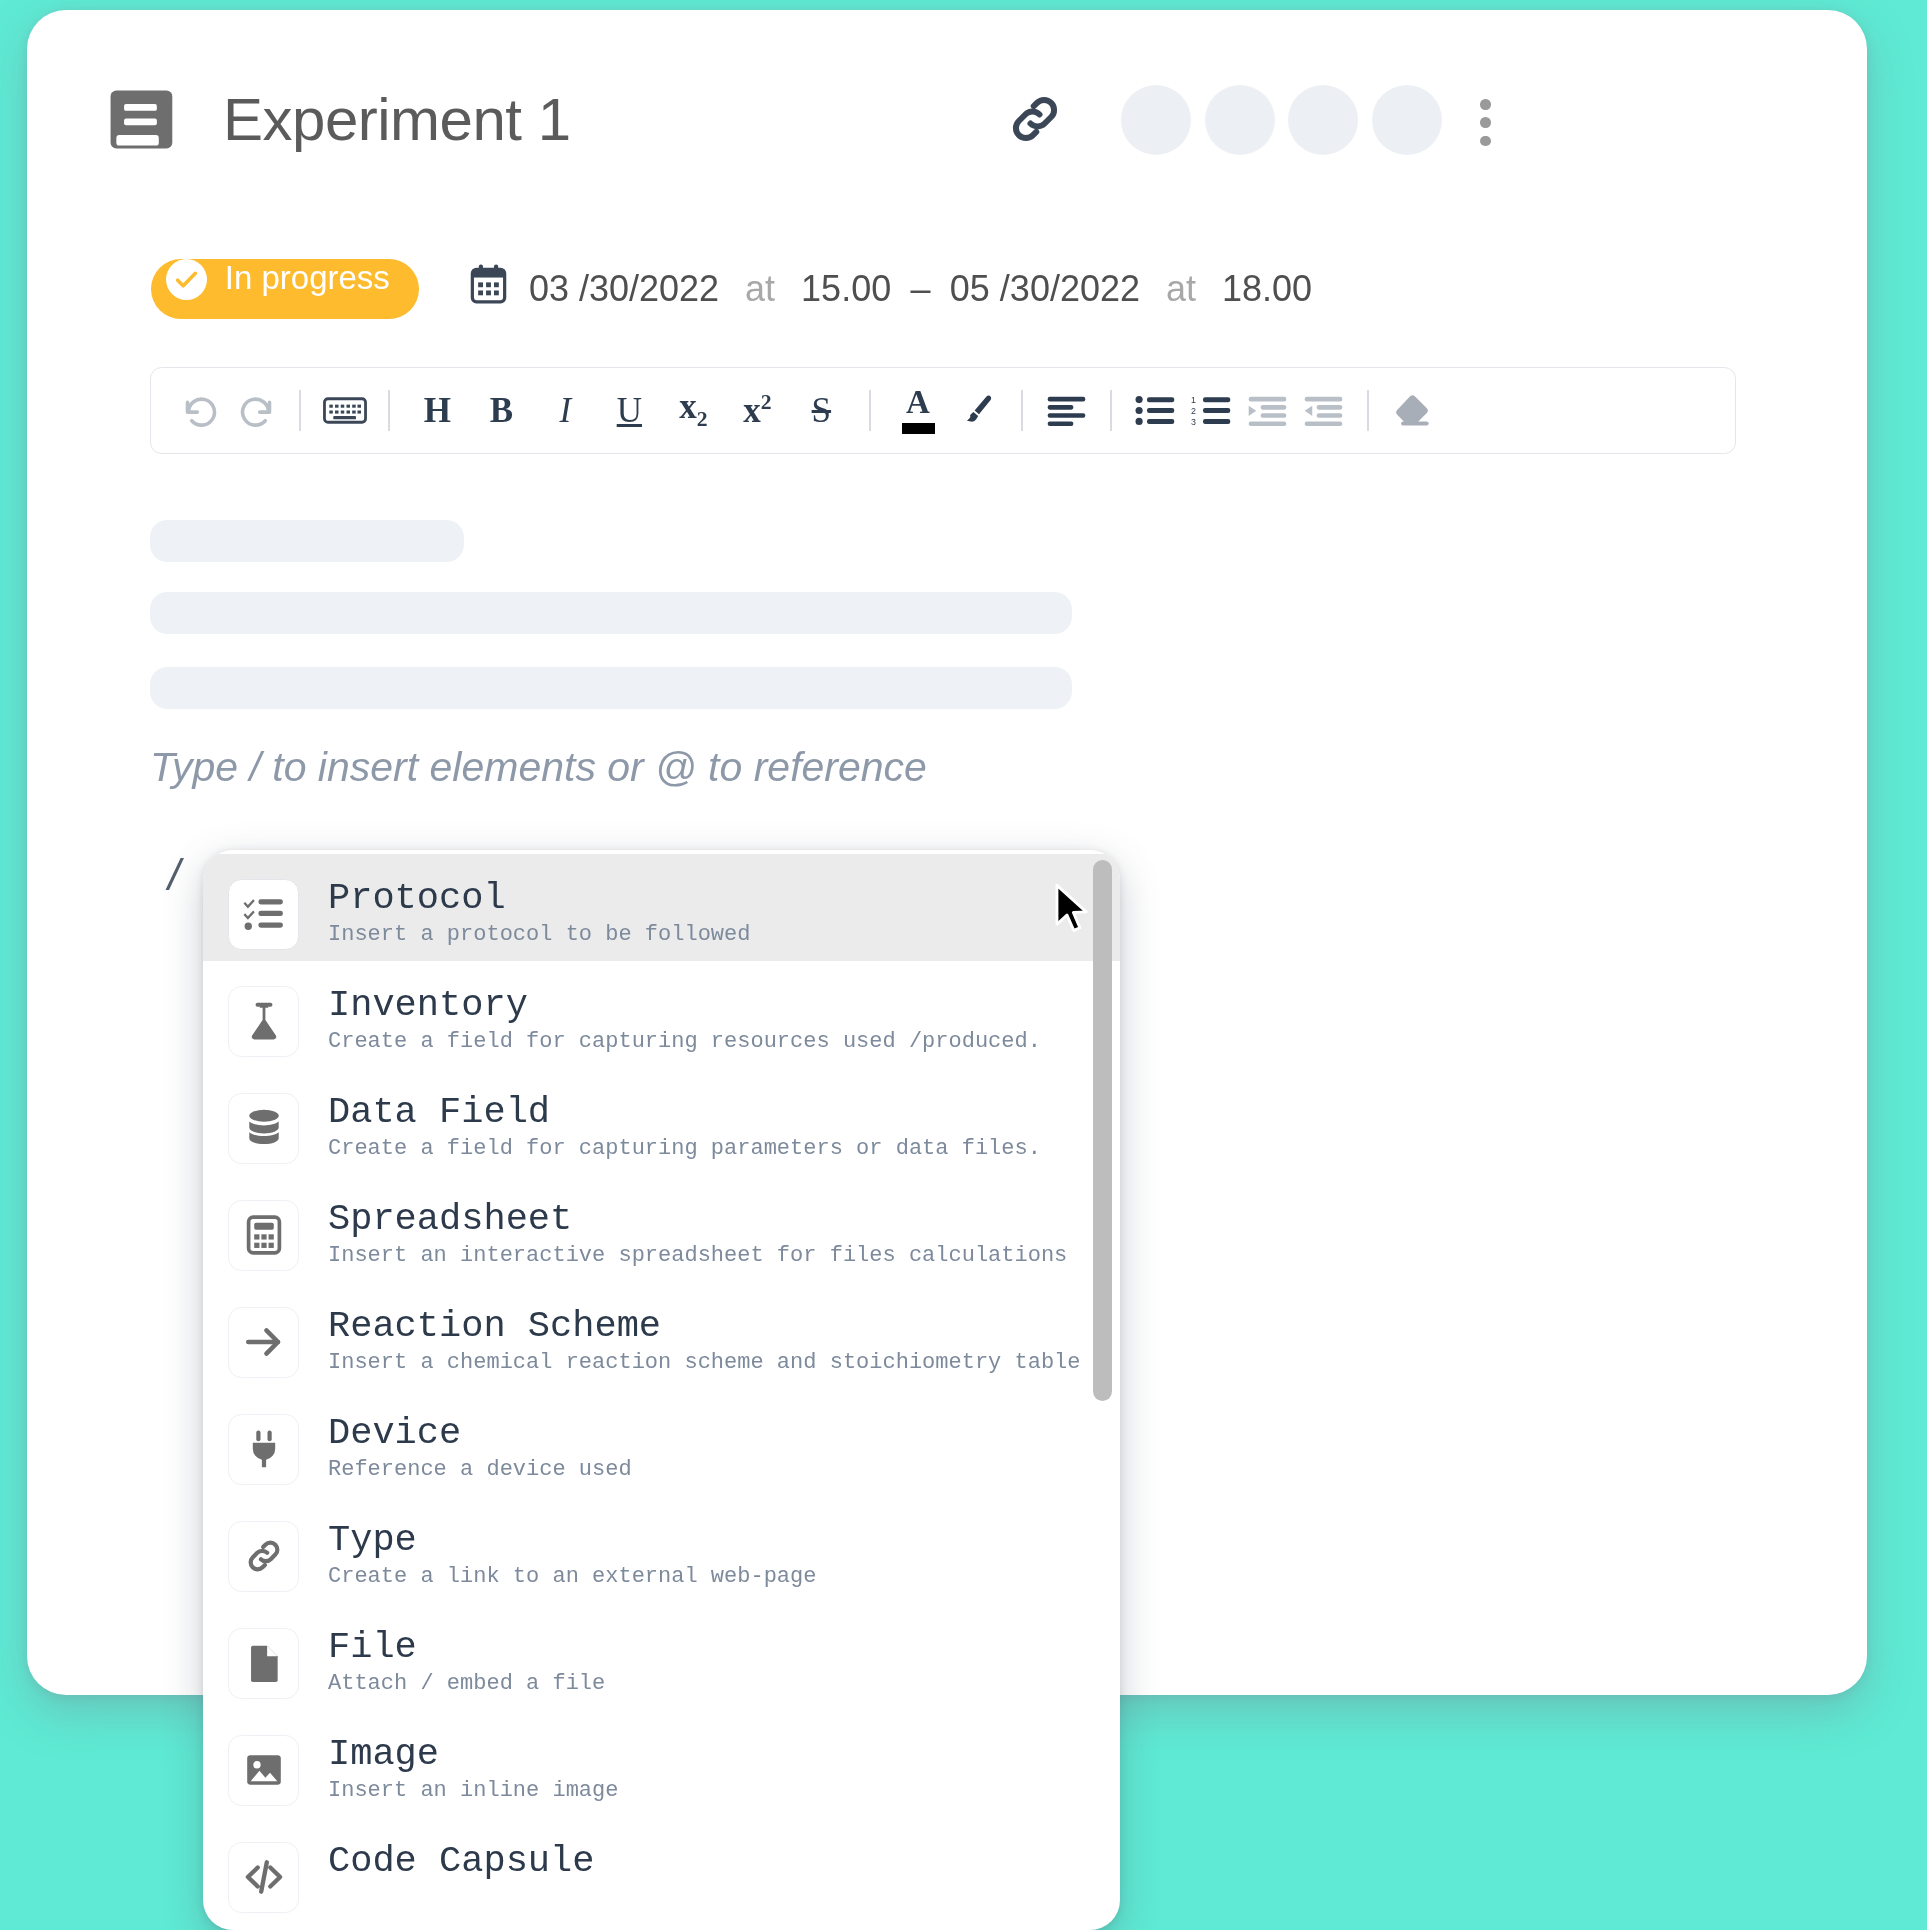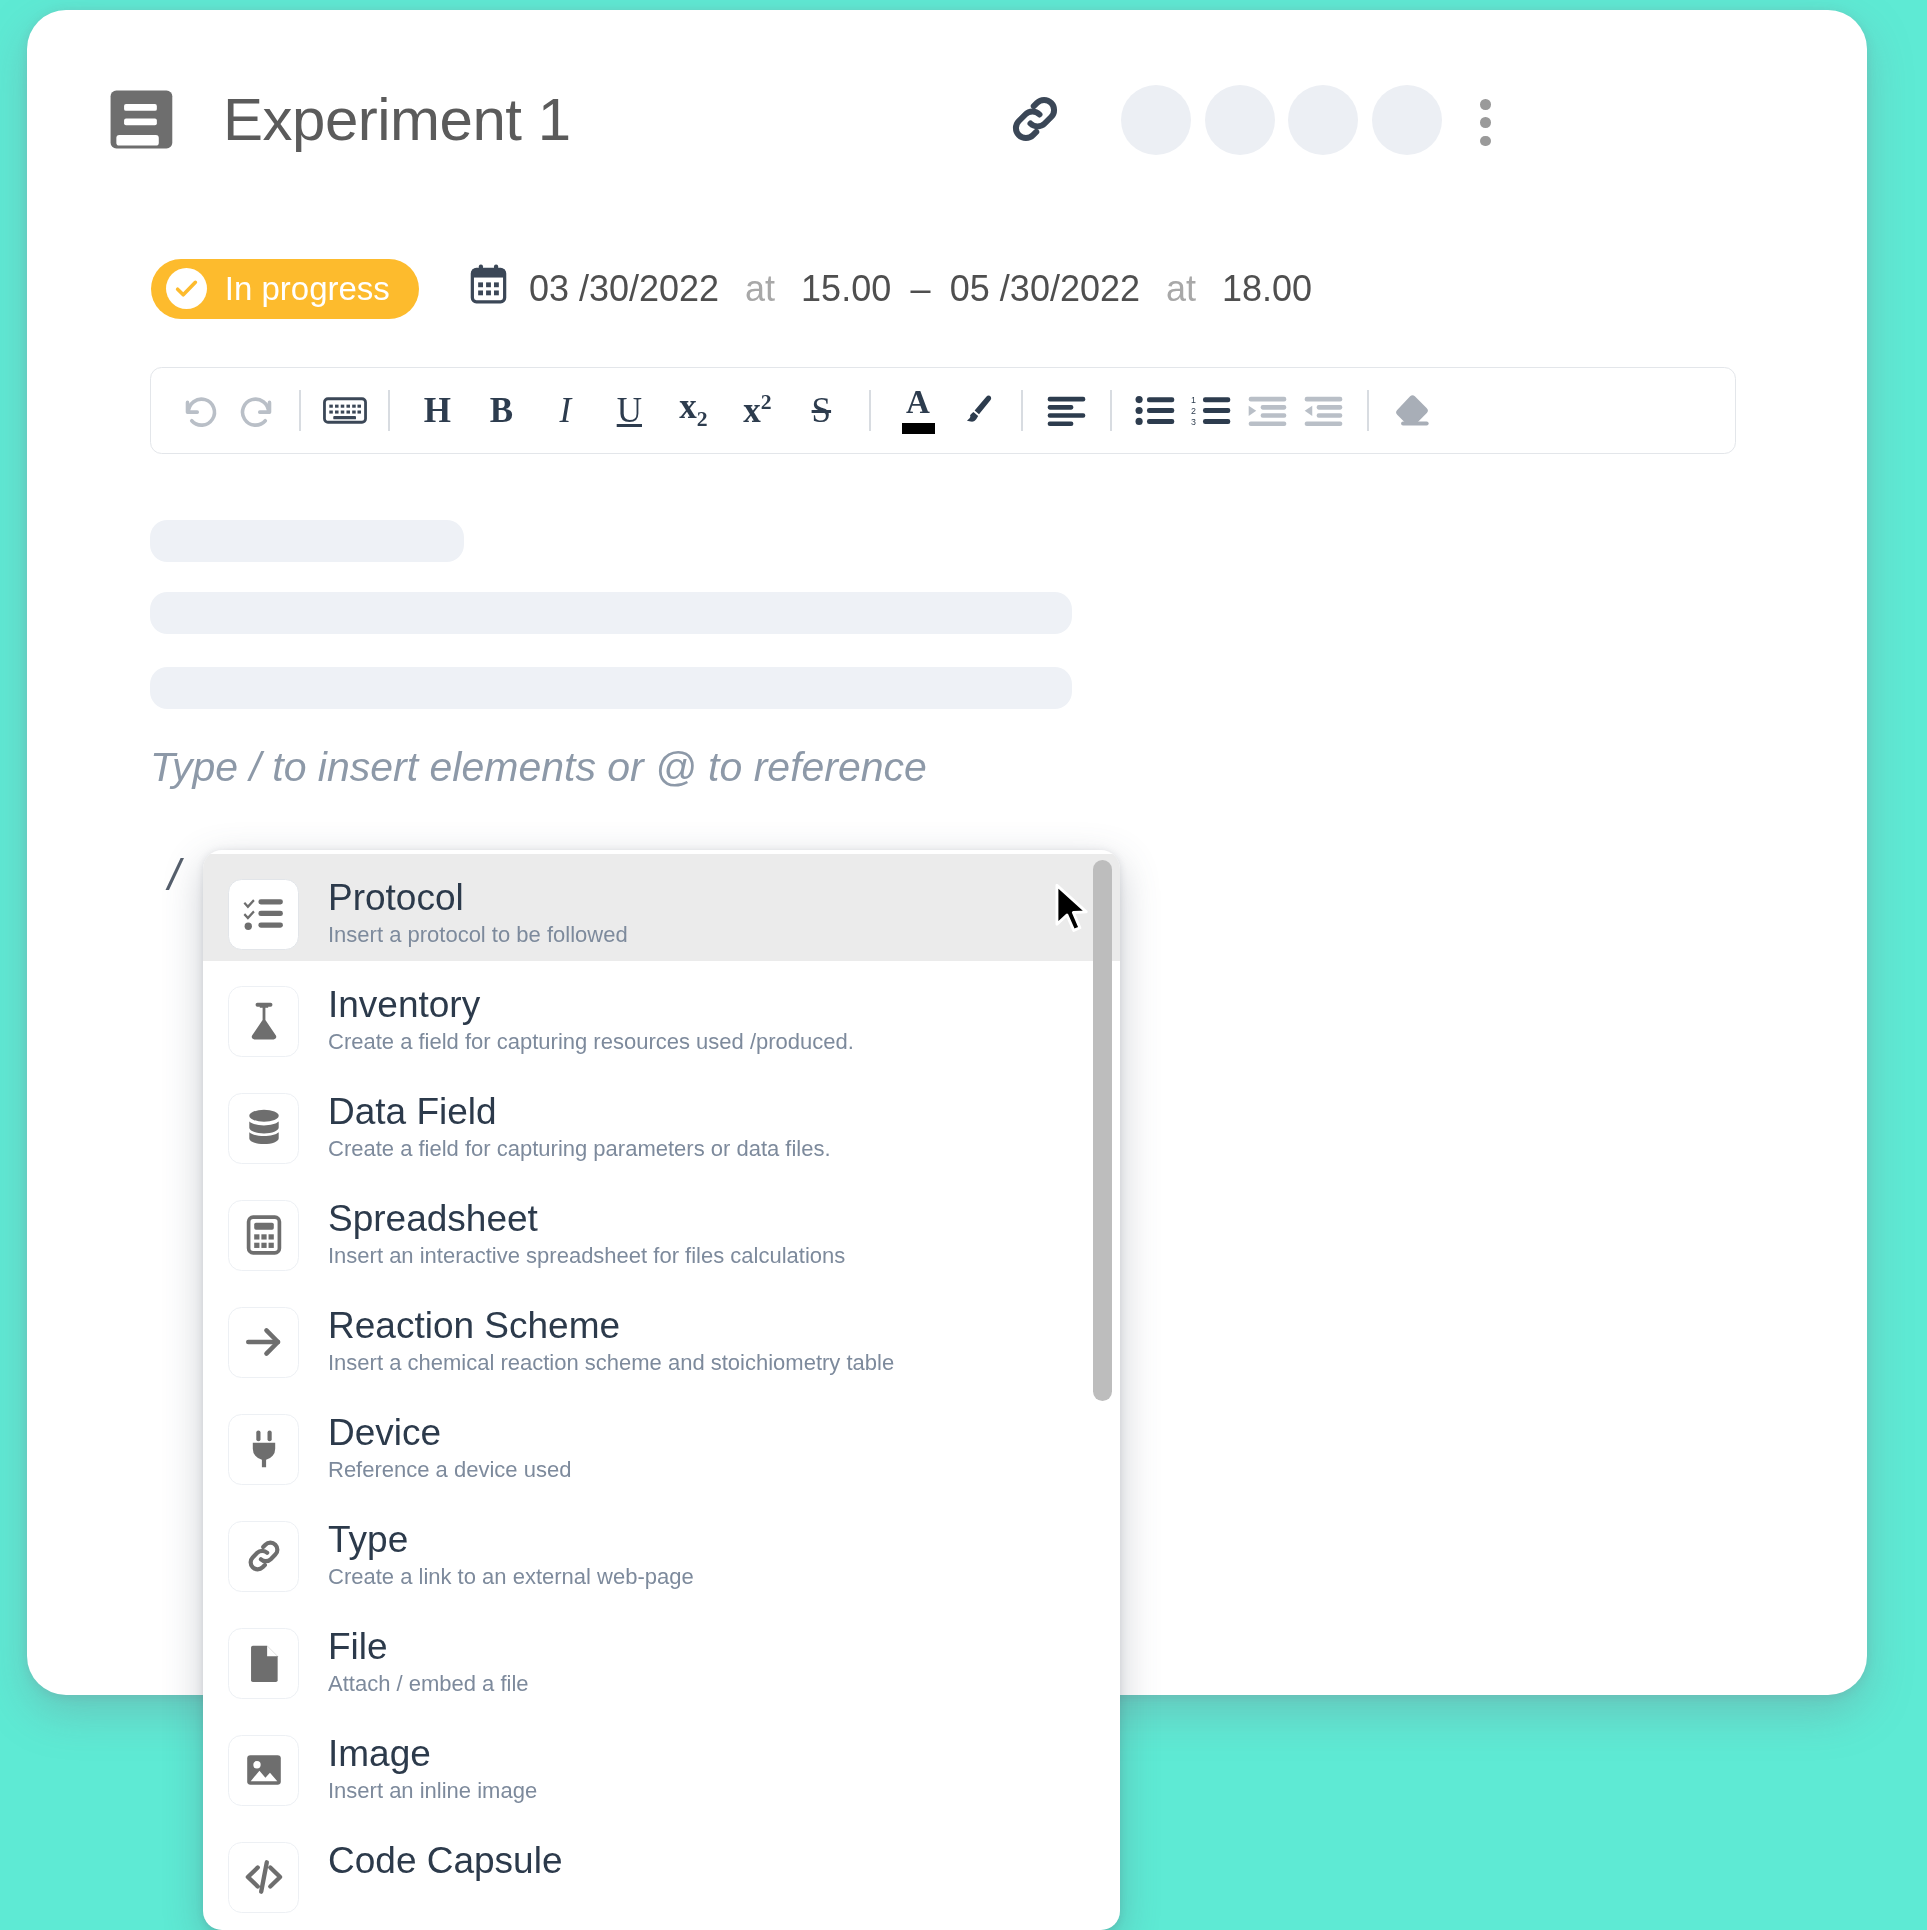--- a/index.html
+++ b/index.html
@@ -101,21 +101,21 @@
   #meta-row {
     position: absolute;
     left: 124px;
     top: 249px;
     display: flex;
     align-items: center;
     height: 60px;
   }
   #status-badge {
     display: flex;
-    align-items: center;
+    align-items: flex-start;
     gap: 17.4px;
     height: 60px;
     padding: 0 29px 0 15.4px;
     border-radius: 33px;
     background: #FDBB2D;
     cursor: pointer;
   }
   #status-badge .check-circle {
     width: 41px; height: 41px;
     border-radius: 50%;
@@ -223,24 +223,25 @@
   }
 
   
   #slash-menu {
     position: absolute;
     left: 203px;
     top: 850px;
     width: 917px;
     height: 1080px;
     background: #ffffff;
-    border-radius: 19px;
+    border-radius: 30px;
     box-shadow: 0 13.5px 39px rgba(80,90,105,0.30),
                 0 1.9px 7.7px rgba(80,90,105,0.16);
     overflow: hidden;
+    font-family: Liberation Mono, monospace;
   }
   #slash-menu-list {
     position: absolute;
     inset: 0;
     padding-top: 3.9px;
   }
   .menu-item {
     display: flex;
     align-items: flex-start;
     gap: 29px;

